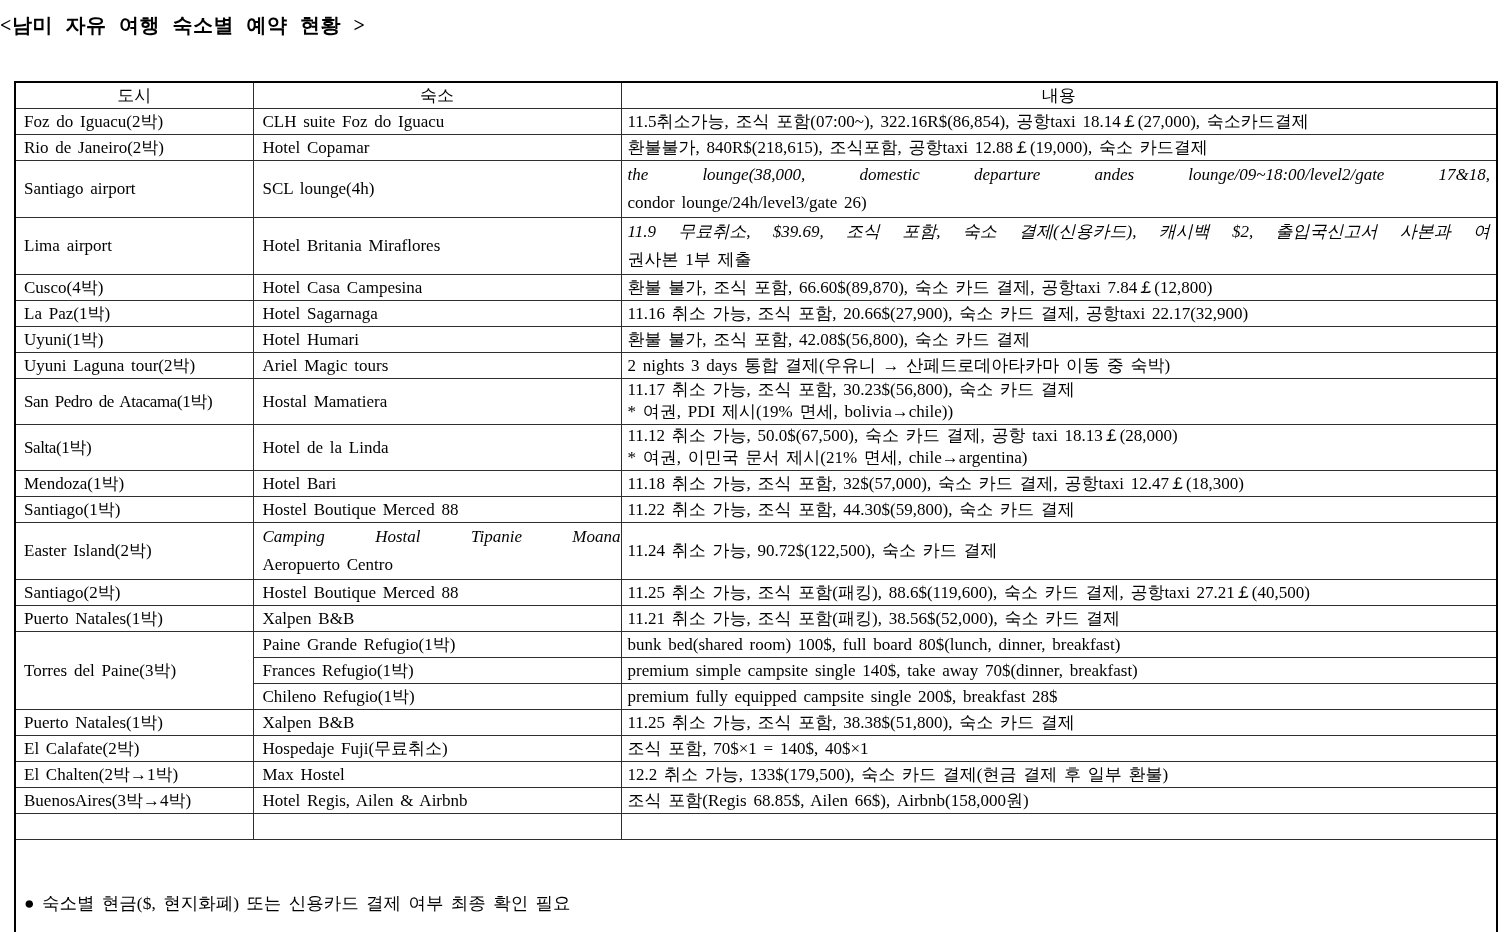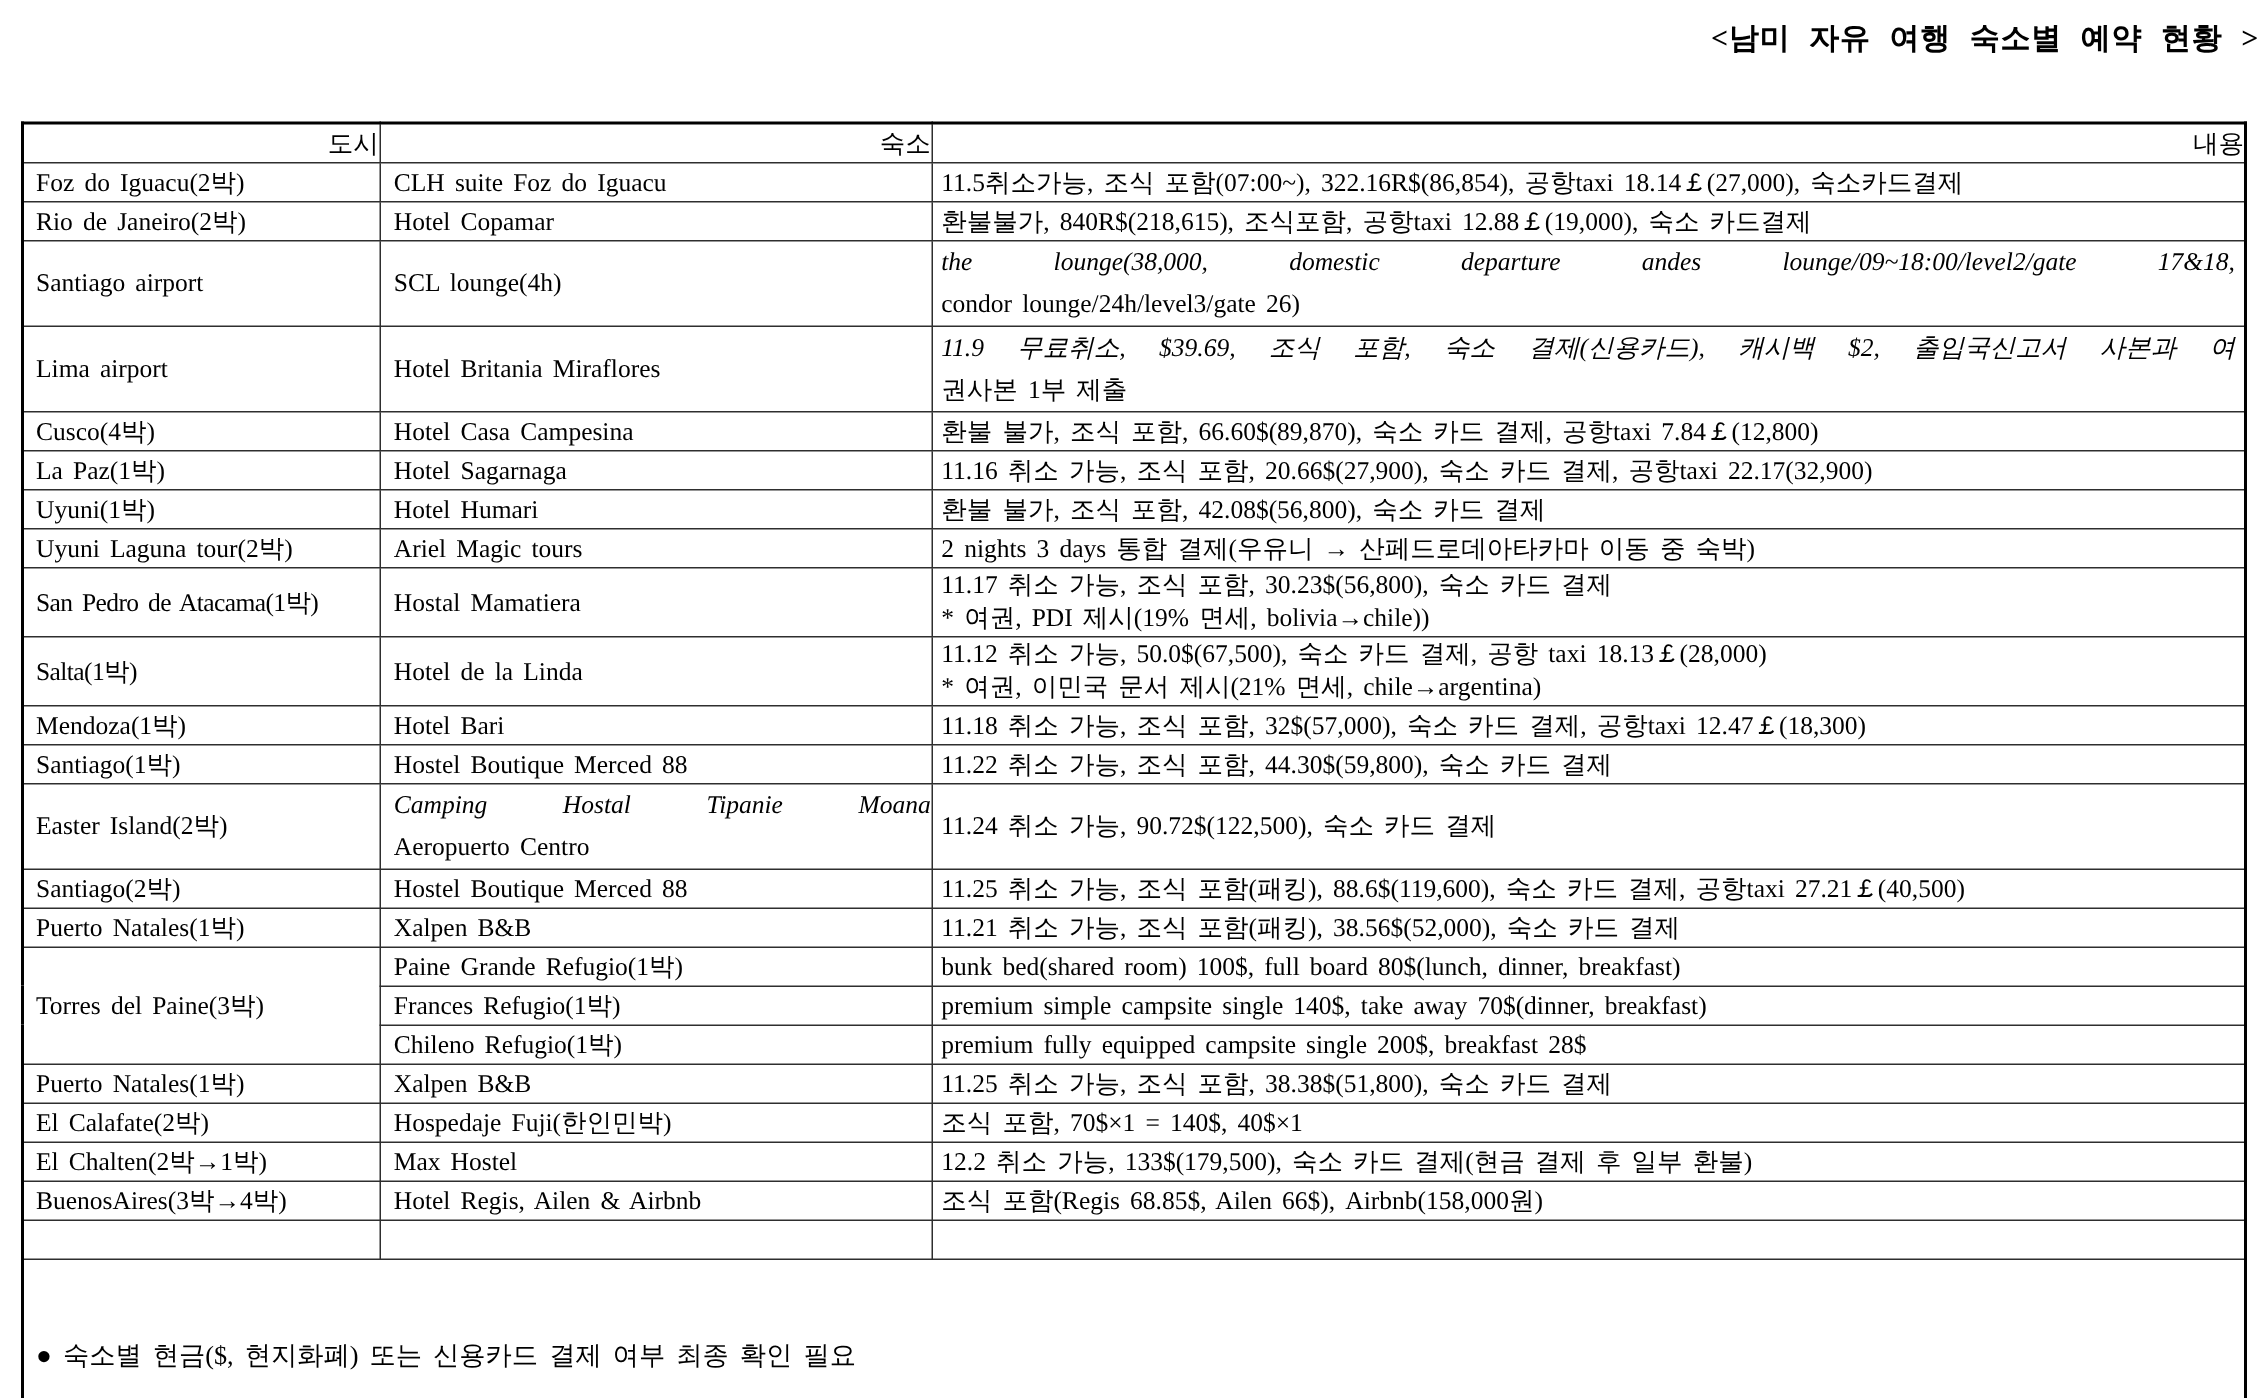--- a/index.html
+++ b/index.html
@@ -3,35 +3,35 @@
 <meta charset="utf-8">
 <style>
   html,body { margin:0; padding:0; }
   body {
     width:1506px; height:932px; background:#ffffff; color:#000;
     font-family:"Liberation Serif","DejaVu Serif",serif;
     position:relative; overflow:hidden;
   }
   .title {
     position:absolute; top:12px; left:0; width:100%;
-    text-align:right; font-weight:bold; font-size:20px;
+    text-align:left; font-weight:bold; font-size:20px;
     word-spacing:7px; letter-spacing:0.5px;
   }
   table.booking {
     position:absolute; left:14px; top:81px; width:1482px;
     border-collapse:collapse; table-layout:fixed;
     border:2px solid #000;
   }
   th, td {
     border:1px solid #2e2e2e;
     font-size:17px; font-weight:normal;
     vertical-align:middle; padding:0;
     overflow:hidden; white-space:normal;
   }
-  th { height:21px; text-align:right; word-spacing:2px; }
+  th { height:21px; text-align:center; word-spacing:2px; }
   tr { height:26px; }
   tr.tall { height:56px;margin-left:31px; }
   tr.compact { height:46px; }
   td.city   { padding-left:8px;  word-spacing:2.5px; }
   td.hotel  { padding-left:9px;  word-spacing:2.5px; }
   td.content{ padding:0 6px;     word-spacing:2.5px; }
   tr.compact td.city { letter-spacing:-0.4px; }
   .ln { line-height:25px; }
   tr.tall .ln { line-height:28px; }
   tr.compact td.content .ln { line-height:22px; }
@@ -265,21 +265,21 @@
         </td>
         <td class="content">
           <div class="ln">11.25 취소 가능, 조식 포함, 38.38$(51,800), 숙소 카드 결제</div>
         </td>
       </tr>
       <tr>
         <td class="city">
           <div class="ln">El Calafate(2박)</div>
         </td>
         <td class="hotel">
-          <div class="ln">Hospedaje Fuji(한인민박)</div>
+          <div class="ln">Hospedaje Fuji(무료취소)</div>
         </td>
         <td class="content">
           <div class="ln">조식 포함, 70$×1 = 140$, 40$×1</div>
         </td>
       </tr>
       <tr>
         <td class="city">
           <div class="ln">El Chalten(2박→1박)</div>
         </td>
         <td class="hotel">

